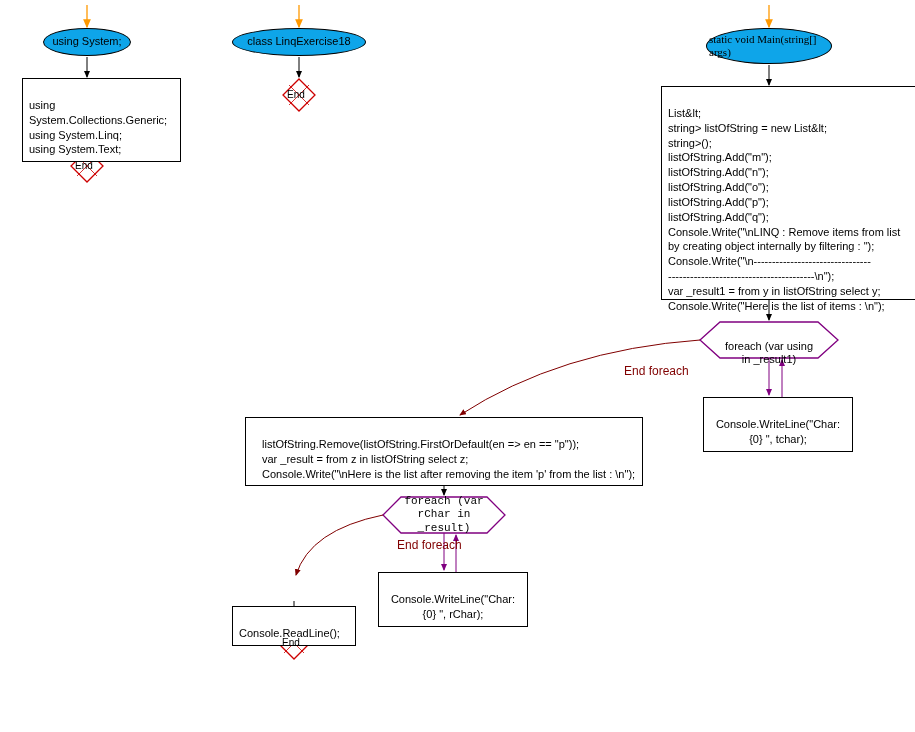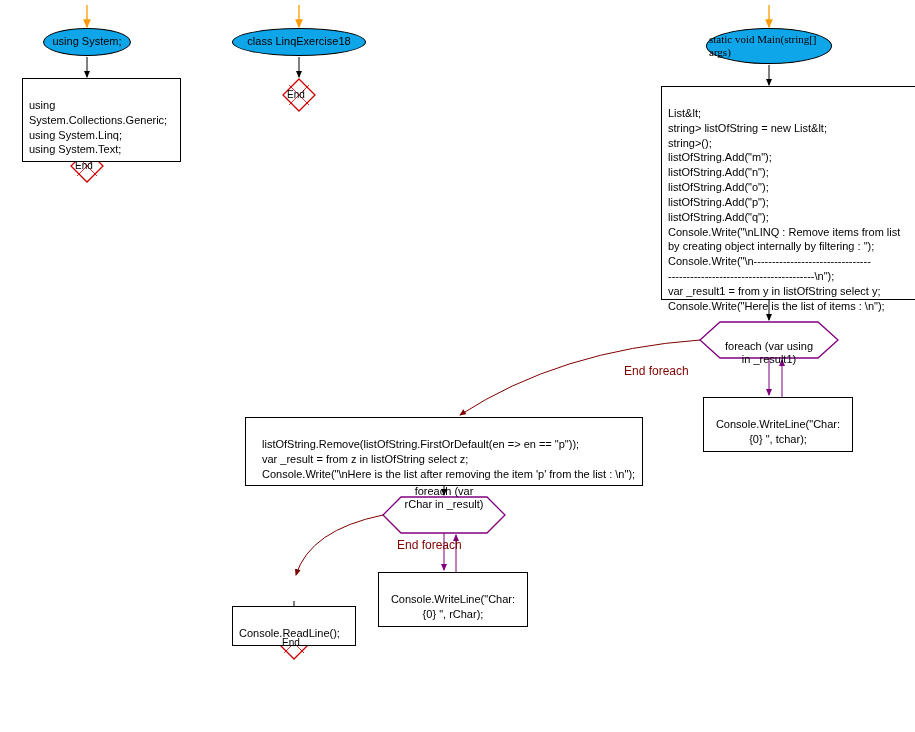--- a/index.html
+++ b/index.html
@@ -177,21 +177,21 @@
   <span>Console.WriteLine("Char:
 {0} ", tchar);</span>
 </div>
 
 <div class="node rectbox" style="left:245px; top:417px; width:398px;padding-left:16px;">
   <span>listOfString.Remove(listOfString.FirstOrDefault(en =&gt; en == "p"));
 var _result = from z in listOfString select z;
 Console.Write("\nHere is the list after removing the item 'p' from the list : \n");</span>
 </div>
 
-<div class="hexlabel" style="left:396px; top:472px; width:96px;">
+<div class="hexlabel" style="left:396px; top:482px; width:96px;font-family:Liberation Mono, monospace;">
   <span>foreach (var
 rChar in _result)</span>
 </div>
 <div class="redlabel" style="left:397px; top:538px;">End foreach</div>
 
 <div class="node rectbox" style="left:378px; top:572px; width:150px; text-align:center;">
   <span>Console.WriteLine("Char:
 {0} ", rChar);</span>
 </div>
 

